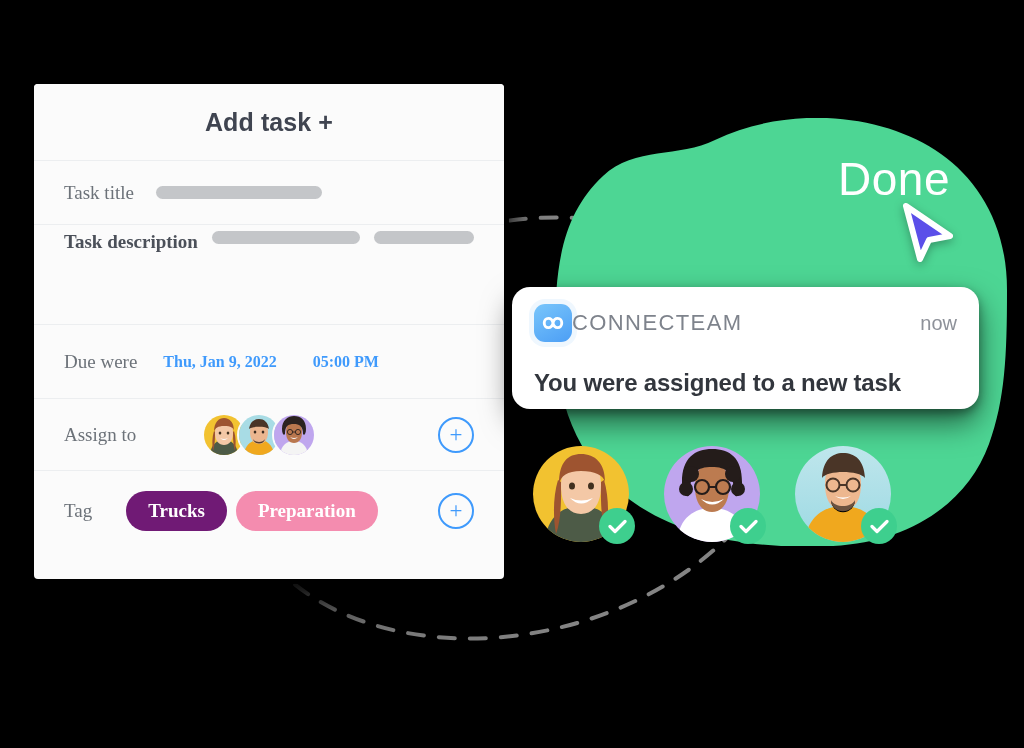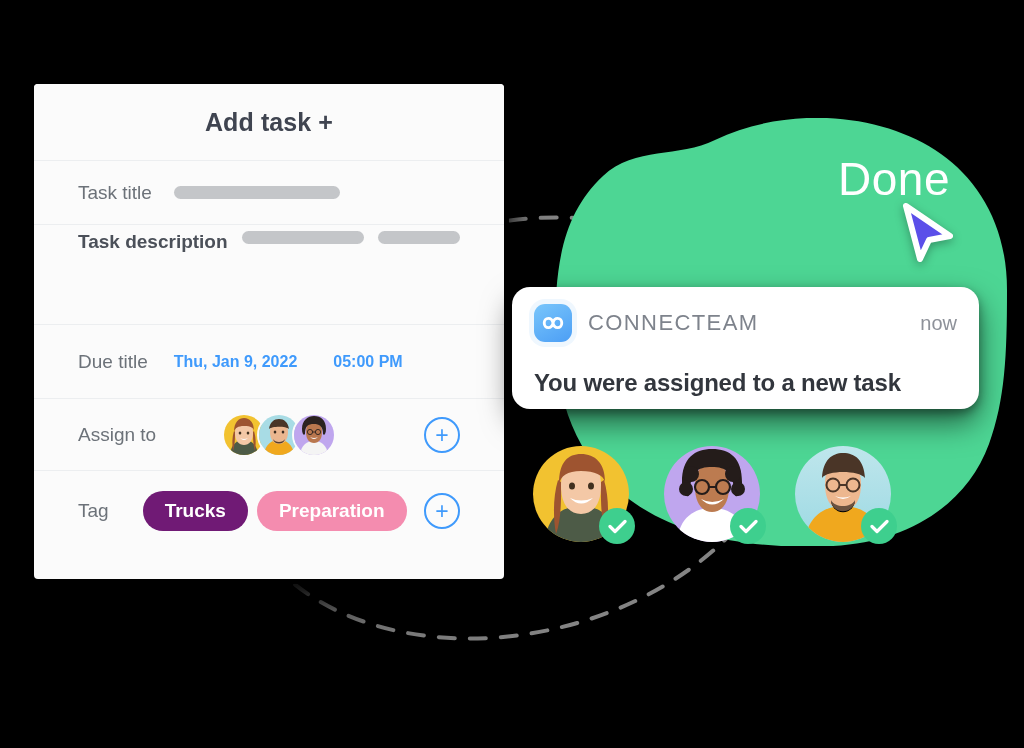--- a/index.html
+++ b/index.html
@@ -79,23 +79,24 @@
     background: #fbfbfb;
   }
   .phone-header .title {
     font-size: 25px;
     font-weight: bold;
     color: #3f4450;
     letter-spacing: 0.1px;
   }
   .row {
     border-bottom: 1px solid #eceef0;
-    padding: 0 44px;
+    padding: 0 30px;
     box-sizing: border-box;
     background: #fbfbfb;
+    font-family: Liberation Serif, serif;
   }
   .row-label {
     font-size: 19px;
     color: #6c7279;
     font-weight: 400;
     white-space: nowrap;
   }
 
   
   .row-title {
@@ -214,21 +215,20 @@
   }
   .notif-logo {
     width: 38px; height: 38px;
     border-radius: 11px;
     background: linear-gradient(150deg, #79c6fb 0%, #4c9ef5 100%);
     display: flex; align-items: center; justify-content: center;
     flex: none;
     box-shadow: 0 0 0 5px rgba(226,240,253,0.55);
   }
   .notif-brand {
-    margin-left: 16px;
     font-size: 22px;
     color: #7e838c;
     letter-spacing: 1.4px;
   }
   .notif-time {
     margin-left: auto;
     font-size: 20px;
     color: #8d9199;
   }
   .notif-body {
@@ -295,21 +295,21 @@
       <div class="bar bar-title"></div>
     </div>
 
     <div class="row row-desc">
       <div class="row-label">Task description</div>
       <div class="bar bar-desc-1"></div>
       <div class="bar bar-desc-2"></div>
     </div>
 
     <div class="row row-due">
-      <div class="row-label">Due title</div>
+      <div class="row-label">Due were</div>
       <div class="due-date">Thu, Jan 9, 2022</div>
       <div class="due-clock">05:00 PM</div>
     </div>
 
     <div class="row row-assign">
       <div class="row-label">Assign to</div>
 
       <div class="avatar-stack">
         <div class="mini-av">
           <svg viewBox="0 0 40 40" width="40" height="40">

